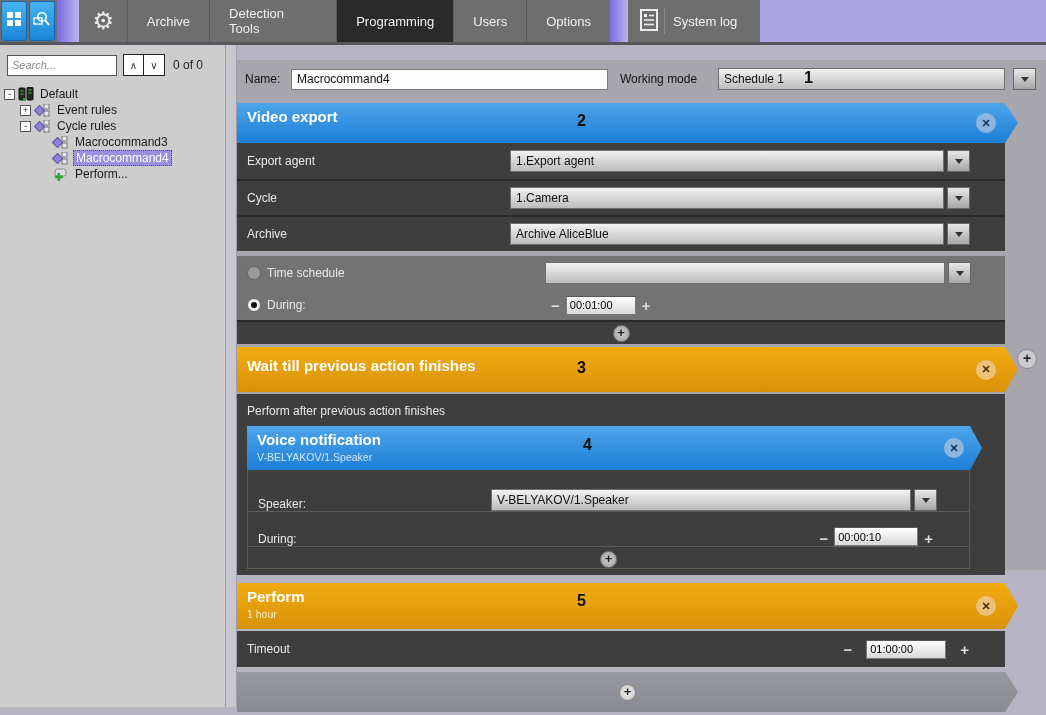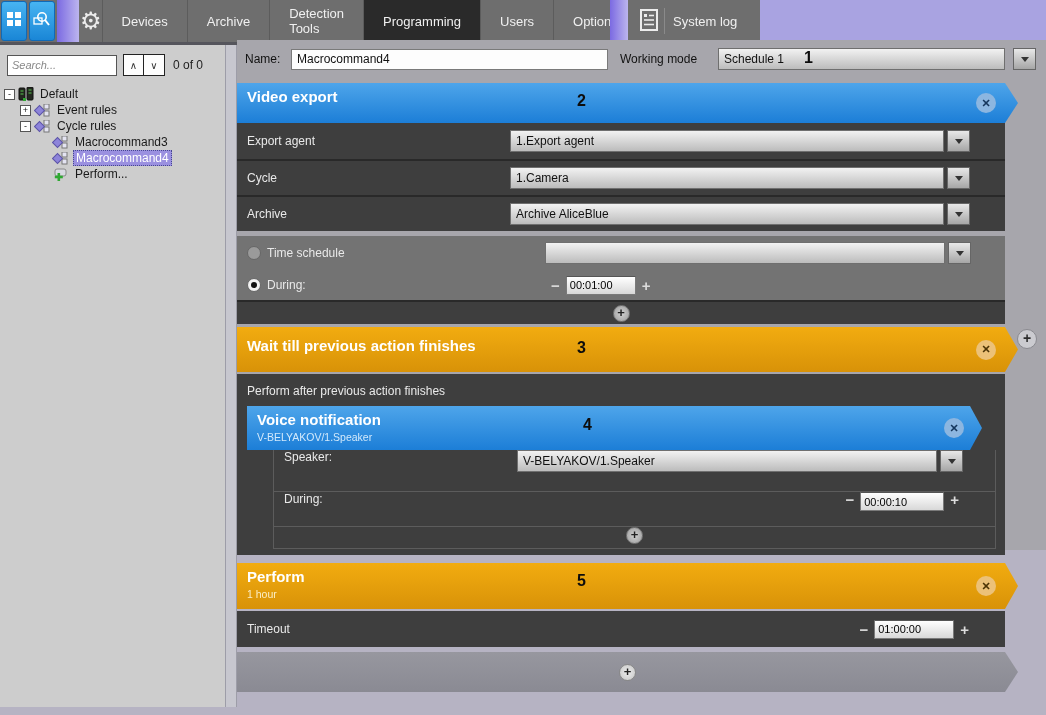--- a/index.html
+++ b/index.html
@@ -33,21 +33,21 @@
   .tree{margin-top:6px;font-size:12px;color:#1a1a1a;}
   .tree-row{display:flex;align-items:center;height:16px;white-space:nowrap;}
   .expander{width:11px;height:11px;border:1px solid #555;background:#fff;font-size:9px;line-height:9px;text-align:center;color:#222;margin-right:3px;flex:0 0 11px;}
   .exp-spacer{width:14px;flex:0 0 14px;}
   .ticon{margin-right:4px;display:flex;align-items:center;}
   .tlabel{padding:0 2px;}
   .tlabel.selected{background:#9a90e0;color:#fff;border:1px dotted #47478f;}
   
   .splitter{position:absolute;top:45px;left:225px;width:12px;height:662px;background:#c7c7cf;border-left:1px solid #9d9da8;border-right:1px solid #9d9da8;}
   
-  .main{position:absolute;top:40px;left:237px;width:809px;height:510px;background:#a7a6ac;}
+  .main{position:absolute;top:60px;left:237px;width:809px;height:510px;background:#a7a6ac;}
   .name-row{height:38px;display:flex;align-items:center;padding-left:8px;}
   .name-row .lbl{font-size:12px;color:#111;}
   .lbl-name{width:46px;}
   .name-input{width:317px;height:21px;background:#fdfdfd;border:1px solid #7a7a7a;font-size:12px;padding:0 5px;color:#111;font-family:"Liberation Sans",sans-serif;}
   .lbl-wm{width:86px;margin-left:12px;}
   .wm-dd{position:relative;width:287px;height:22px;margin-left:12px;}
   .callout{color:#0d0d0d;font-weight:bold;font-size:16px;font-family:"Liberation Sans",sans-serif;}
   .wm-callout{position:absolute;left:86px;top:1px;}
   
   .dd{height:22px;background:linear-gradient(#f2f2f2,#bcbcbc);border:1px solid #6f6f6f;display:flex;align-items:center;padding-left:5px;font-size:12px;color:#111;overflow:hidden;white-space:nowrap;}
@@ -90,28 +90,28 @@
   .hdr-orange1{height:45px;padding-top:10px;}
   .hdr-await{height:46px;}
   
   .wait-box{width:768px;background:#3e3e3e;margin-top:2px;padding-bottom:6px;}
   .perform{padding:10px 10px 8px;font-size:12px;color:#e9e9e9;}
   .nested{margin-left:10px;width:735px;}
   .nhdr{position:relative;width:735px;color:#fff;padding:5px 0 0 10px;height:44px;background:linear-gradient(#4ea5ea,#1c7ed7);
     clip-path:polygon(0 0,723px 0,735px 50%,723px 100%,0 100%);}
   .nhdr .callout{position:absolute;left:336px;top:10px;}
   .nhdr .close-btn{right:18px;}
-  .nrow{width:723px;border:1px solid #5c5c5c;border-top:none;background:#3e3e3e;display:flex;align-items:flex-start;padding:0 10px;color:#e9e9e9;font-size:12px;margin-left:26px;}
+  .nrow{width:723px;border:1px solid #5c5c5c;border-top:none;background:#3e3e3e;display:flex;align-items:flex-end;padding:0 10px;color:#e9e9e9;font-size:12px;}
   .nrow-speaker{height:42px;}
   .nrow-during{height:35px;justify-content:flex-end;padding-right:30px;}
   .nrow-during .nd-label{margin-right:auto;}
   .nlabel{width:233px;flex:0 0 233px;}
   .dd-w420{width:420px;}
   .nplus{height:22px;justify-content:center;}
-  .frow-timeout{margin-top:2px;padding-right:30px;}
+  .frow-timeout{margin-top:2px;padding-right:30px;gap:8px;}
   .frow-timeout .t-label{margin-right:auto;}
   .footer-plus{margin-top:5px;width:781px;height:40px;background:linear-gradient(#97979f,#8a8a93);
     clip-path:polygon(0 0,768px 0,781px 50%,768px 100%,0 100%);display:flex;align-items:center;justify-content:center;}
   .plus-circle.light{background:radial-gradient(#ececec,#c6c6c6);border-color:#888;}
 </style>
 </head>
 <body>
 
 <div id="app">
 
@@ -133,23 +133,20 @@
             <circle cx="9" cy="7" r="4.2" fill="none" stroke="#fff" stroke-width="1.6"></circle>
             <line x1="12" y1="10" x2="16" y2="15" stroke="#fff" stroke-width="2"></line>
           </svg>
       </span>
     </div>
     <div class="tb-strip" style="left:57px;width:22px"></div>
 
     <div class="tb-tabs">
       <div class="tb-gearcell">
           <span>⚙</span>
-        </div>
-      <div class="tab">
-          <span>Devices</span>
         </div>
       <div class="tab">
           <span>Archive</span>
         </div>
       <div class="tab">
           <span>Detection Tools</span>
         </div>
       <div class="tab active">
           <span>Programming</span>
         </div>

